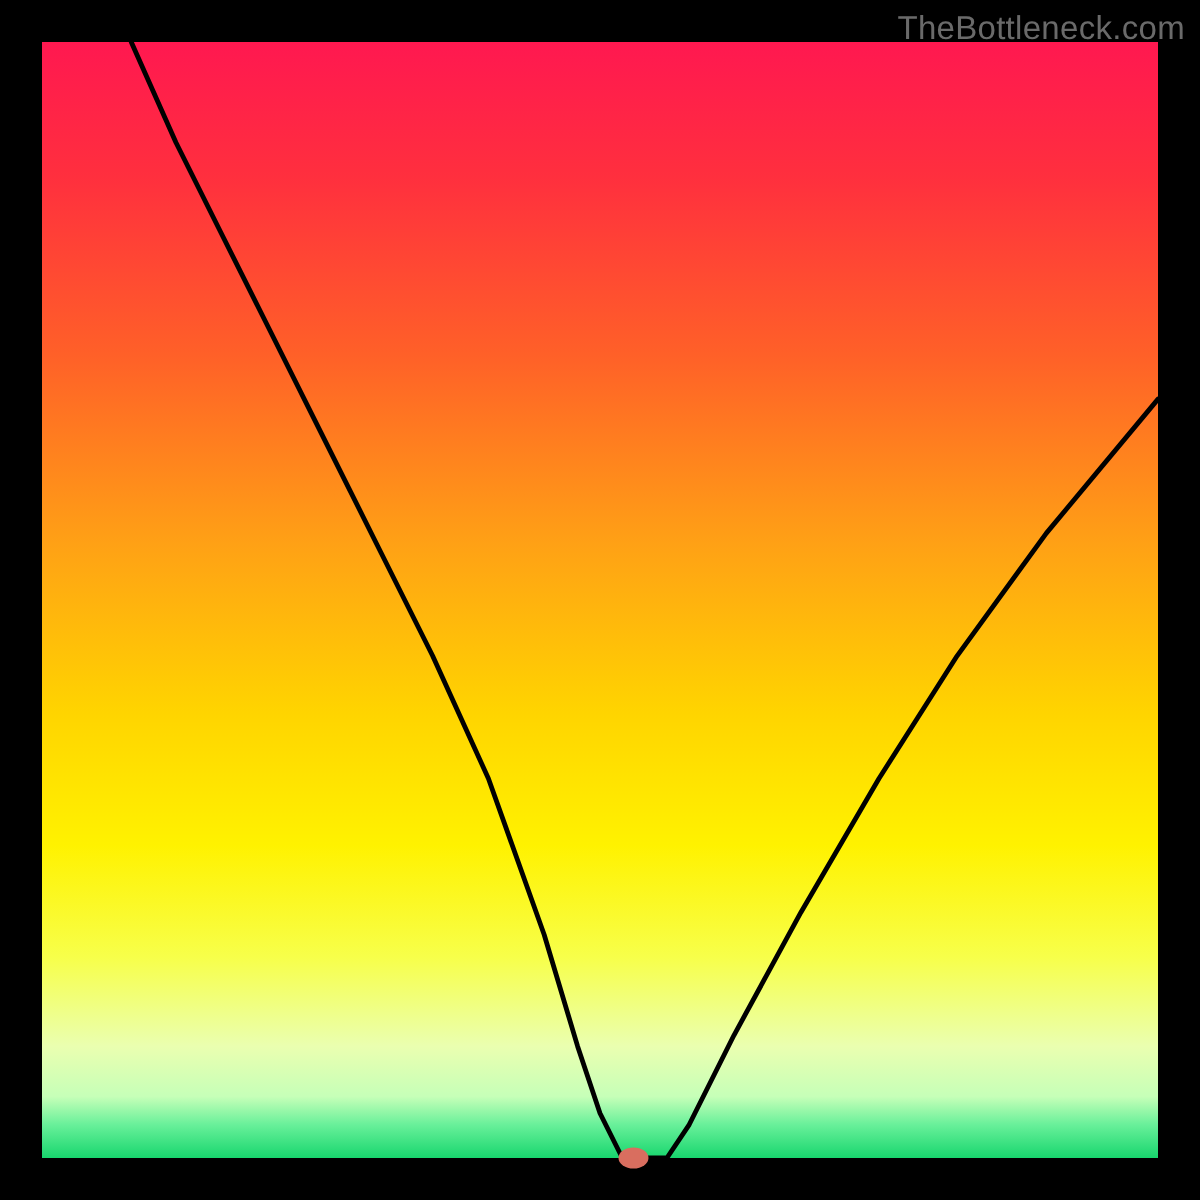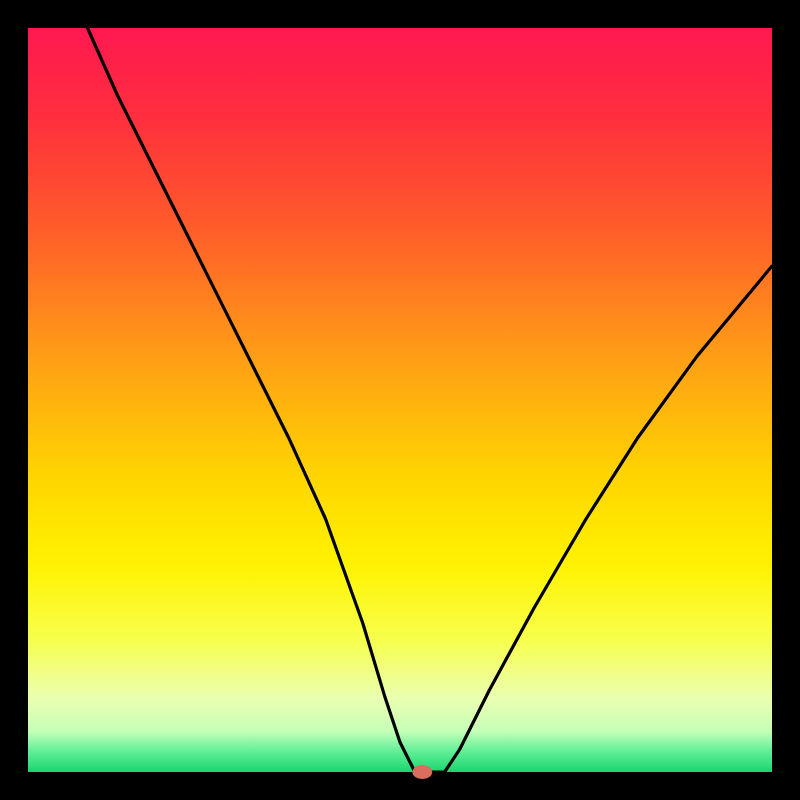--- a/index.html
+++ b/index.html
@@ -30,20 +30,21 @@
   svg {
     position: absolute;
     top: 0;
     left: 0;
   }
 </style>
 </head>
 <body>
 
 <div class="frame">
+  <div class="watermark">TheBottleneck.com</div>
 
   <svg id="chart-svg" width="800" height="800">
     <defs>
       <linearGradient id="bg-grad" x1="0" y1="0" x2="0" y2="1">
           <stop offset="0%" stop-color="#ff1850"></stop>
           <stop offset="12%" stop-color="#ff2f3e"></stop>
           <stop offset="28.000000000000004%" stop-color="#ff6028"></stop>
           <stop offset="45%" stop-color="#ffa115"></stop>
           <stop offset="60%" stop-color="#ffd400"></stop>
           <stop offset="72%" stop-color="#fff200"></stop>

